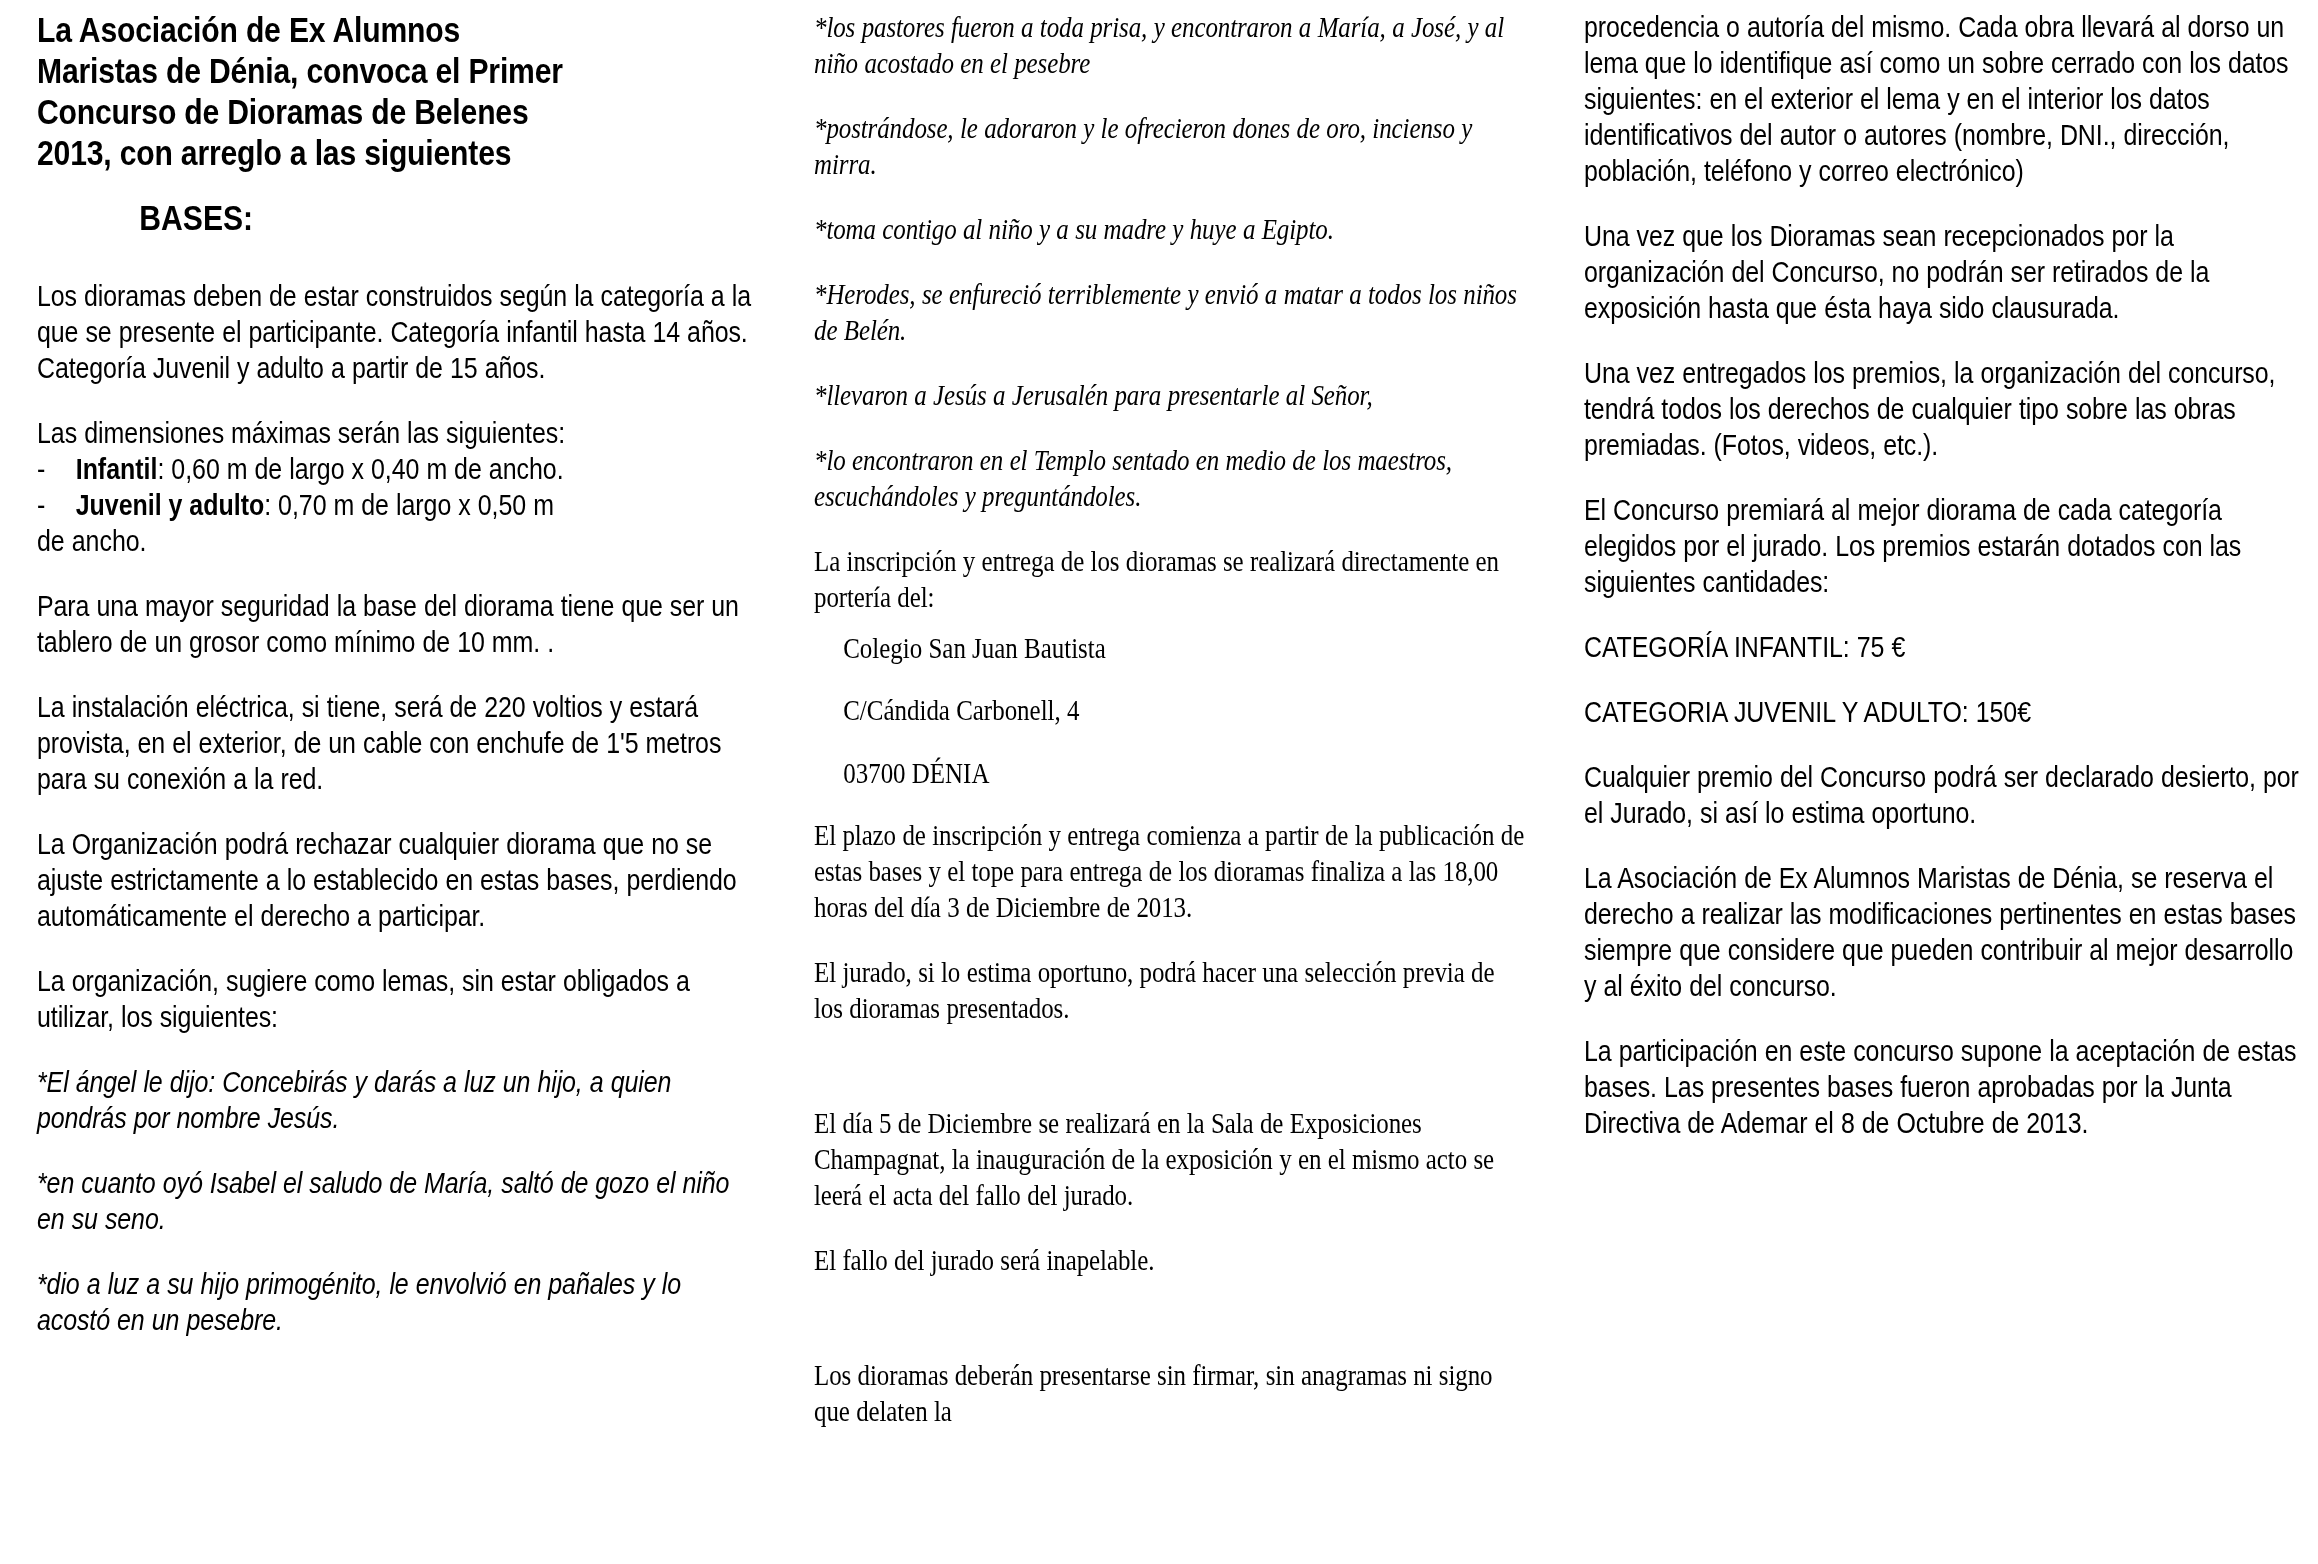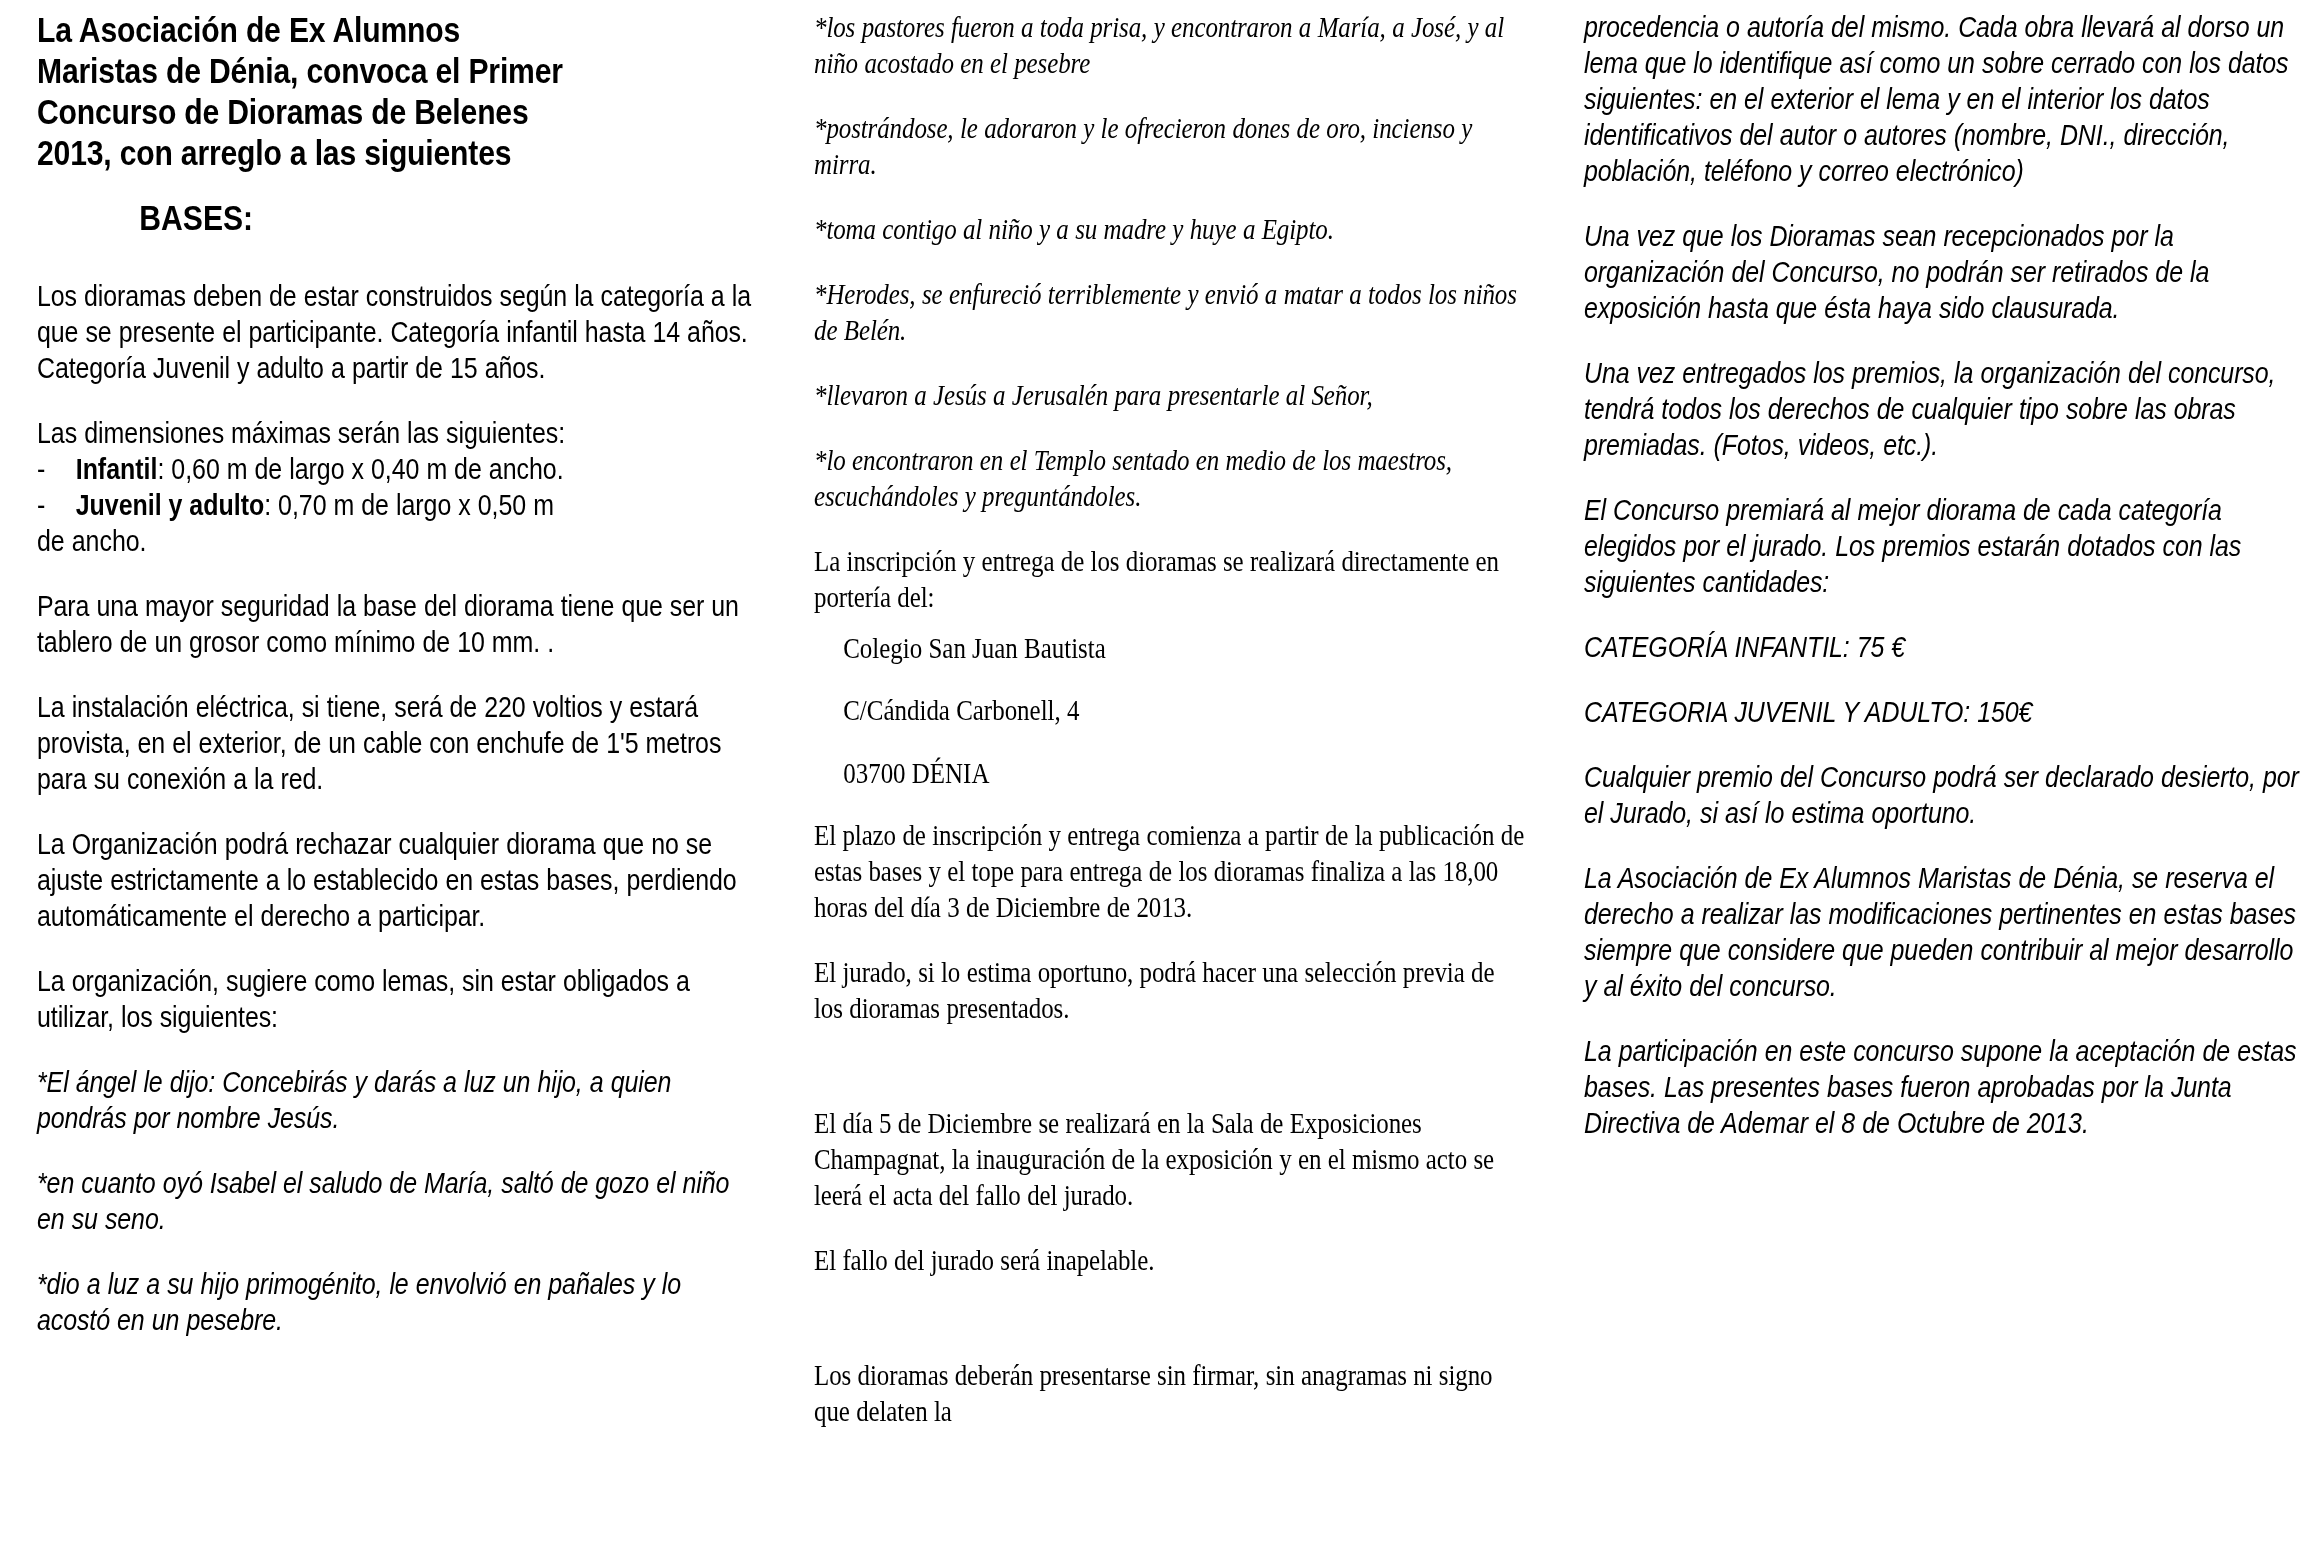--- a/index.html
+++ b/index.html
@@ -23,21 +23,21 @@
     display: flex;
     align-items: flex-start;
   }
   .column {
     box-sizing: border-box;
     width: 773px;
     padding-left: 37px;
     padding-right: 18.5px;
   }
   .col-2 { padding-left: 41px; font-family: Liberation Serif, serif; }
-  .col-3 { padding-left: 38px; font-style: italic; }
+  .col-3 { padding-left: 38px; }
 
   
   p.para {
     margin: 0 0 29px 0;
     font-size: 29px;
     line-height: 36px;
     font-stretch: condensed;
     transform: scaleX(0.86);
     transform-origin: left top;
     width: 116%;

